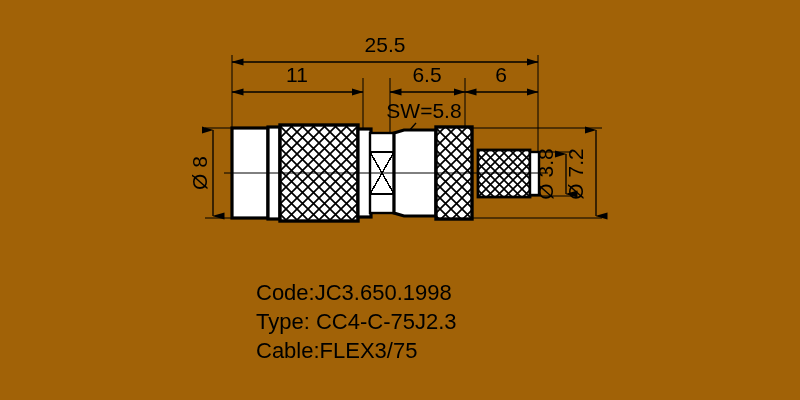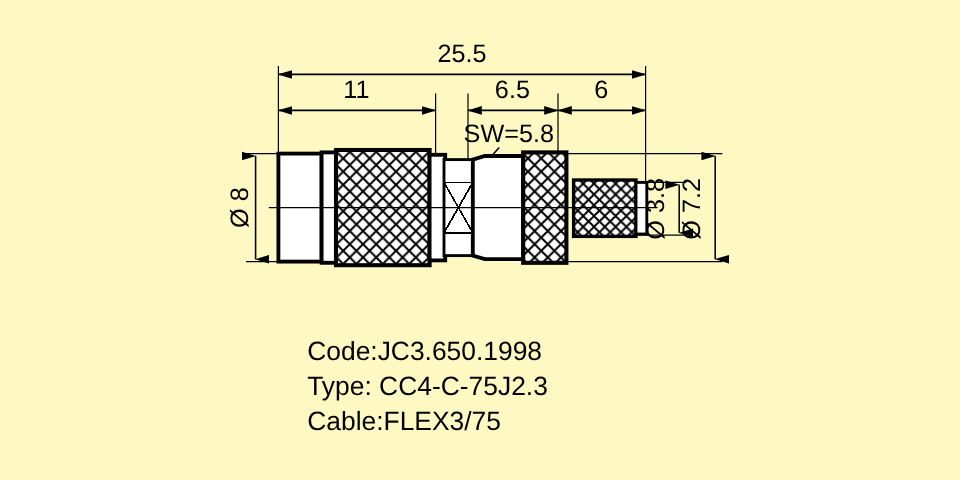--- a/index.html
+++ b/index.html
@@ -5,21 +5,21 @@
 <style>
   html, body {
     margin: 0;
     padding: 0;
     background: #ffffff;
   }
   #page {
     position: relative;
     width: 800px;
     height: 400px;
-    background: #fef9c3;
+    background: #a16207;
     overflow: hidden;
     font-family: "Liberation Sans", sans-serif;
   }
   #drawing-svg {
     position: absolute;
     left: 0;
     top: 0;
     width: 800px;
     height: 400px;
     display: block;

